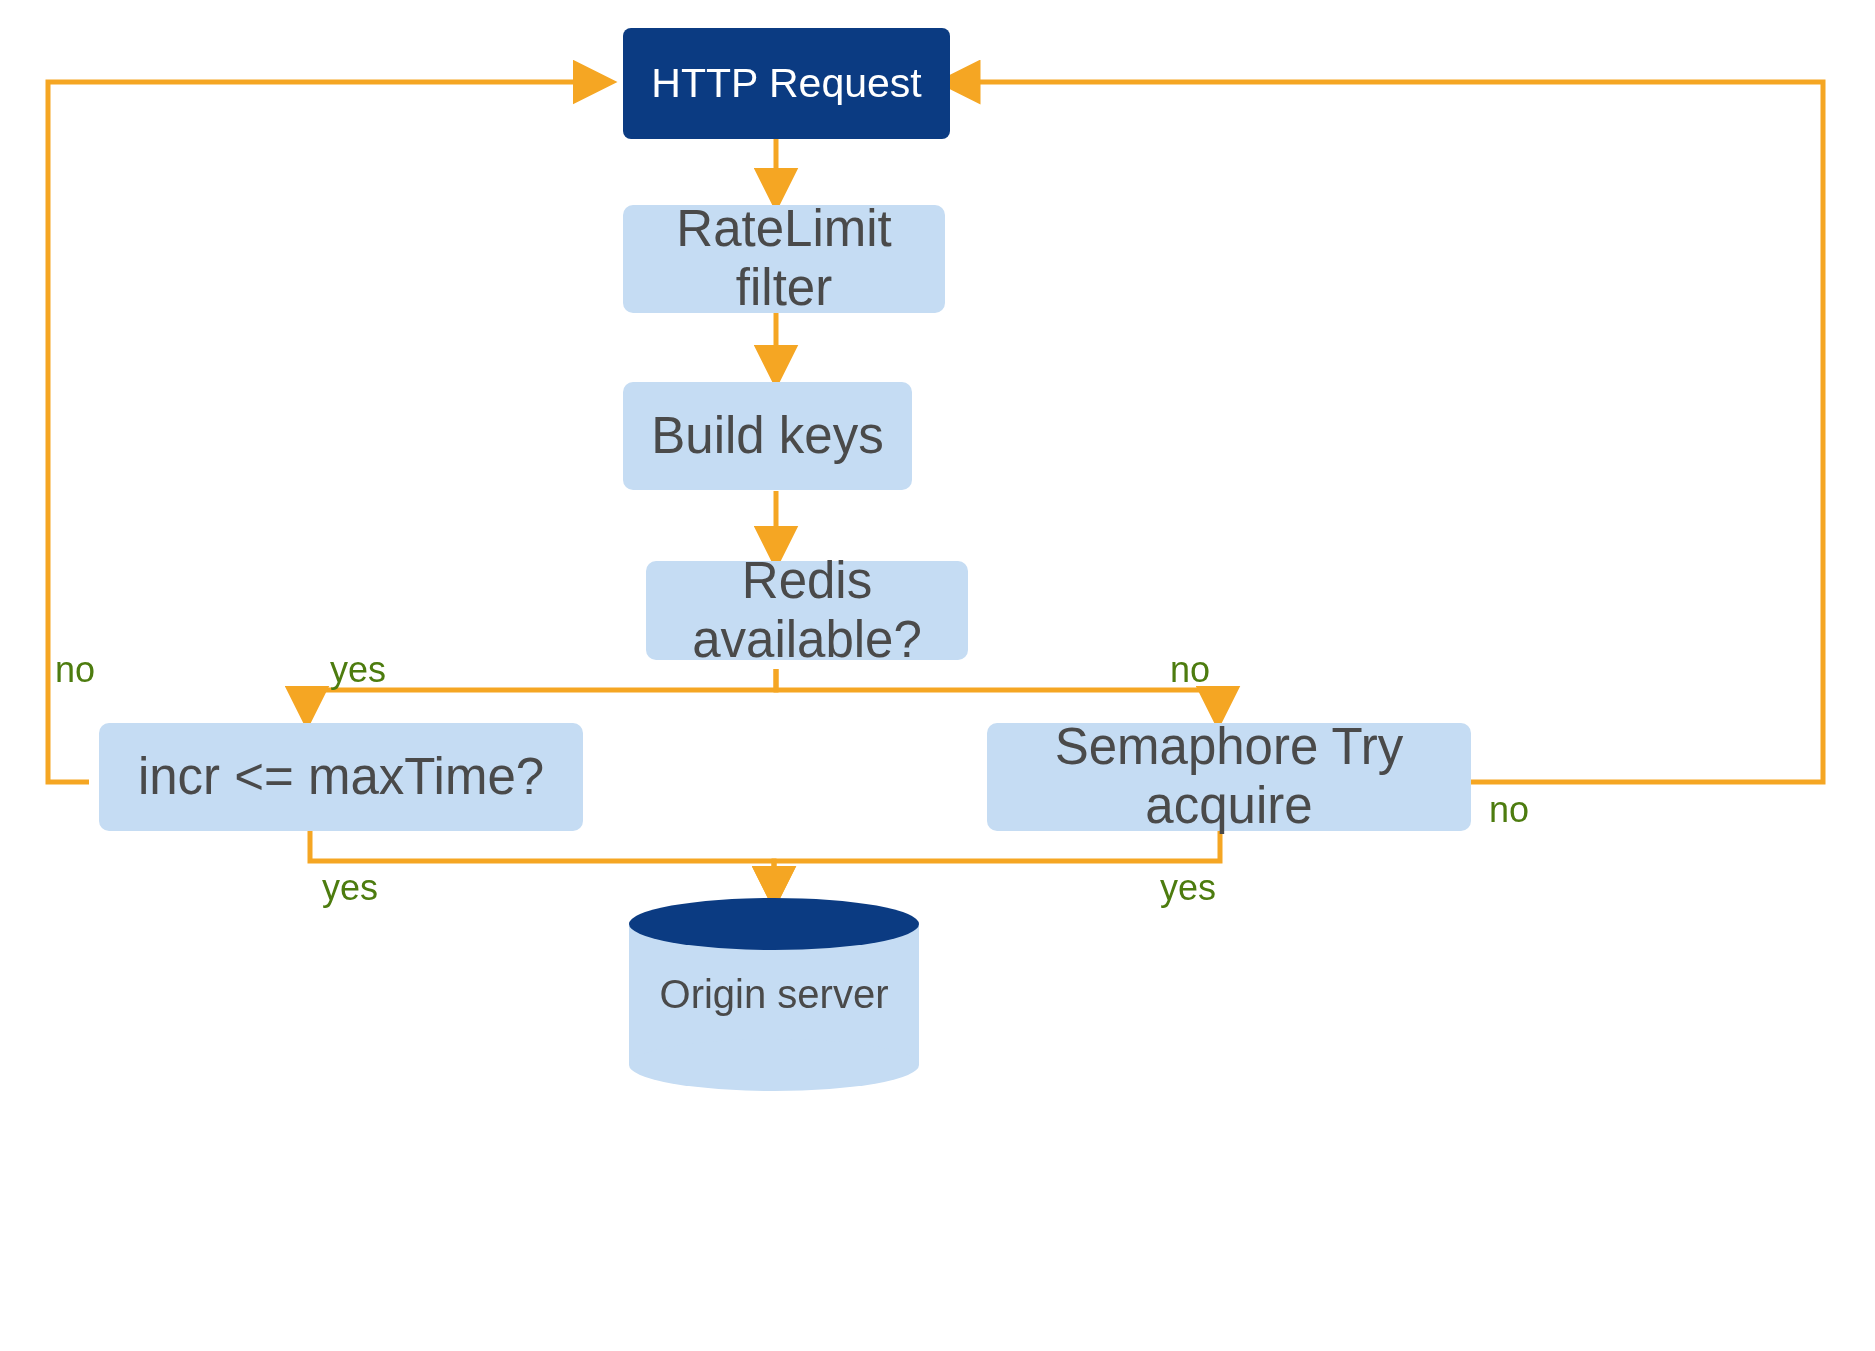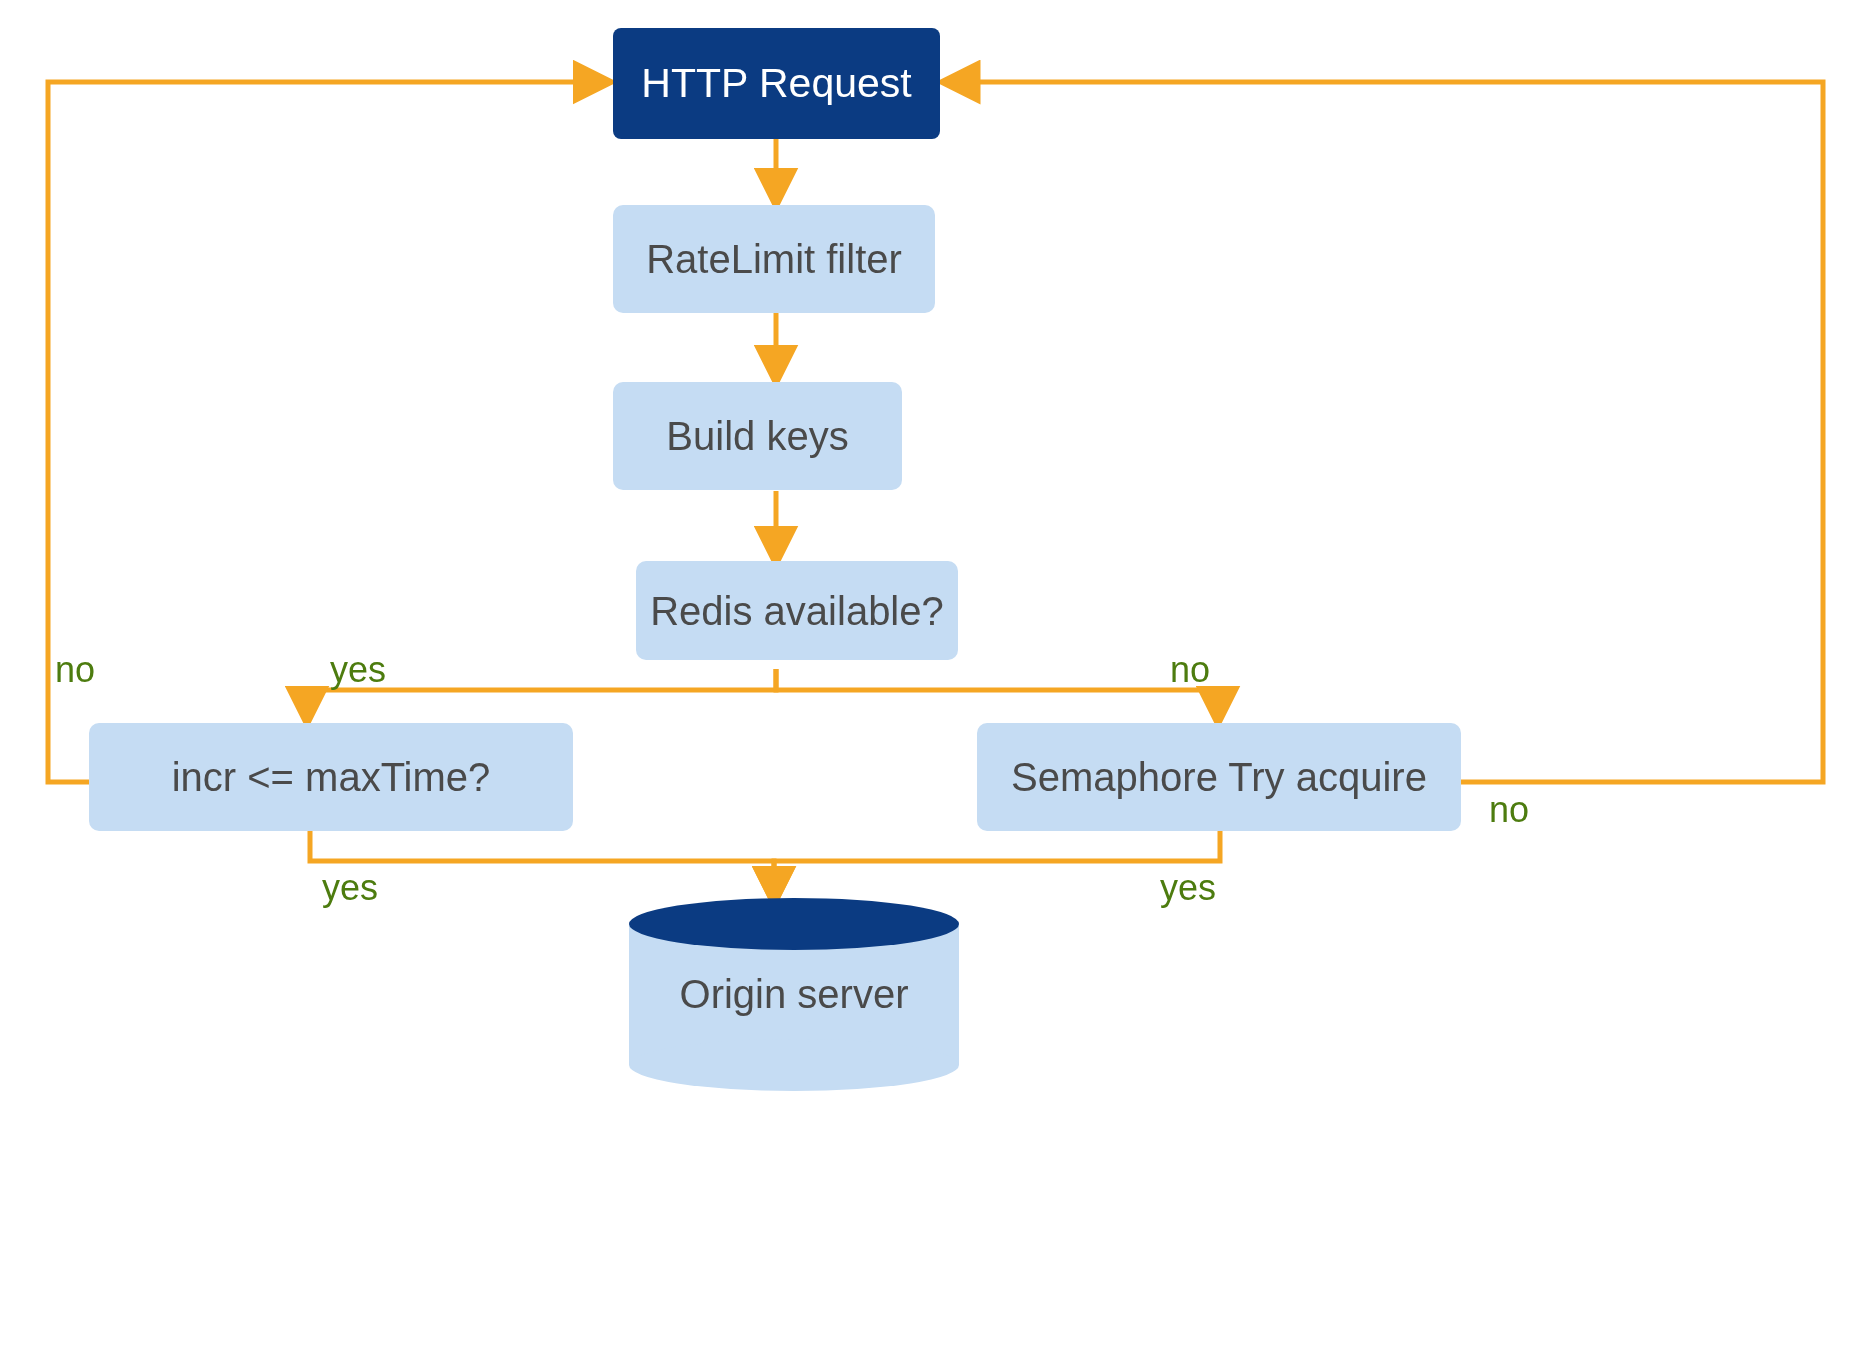--- a/index.html
+++ b/index.html
@@ -25,26 +25,27 @@
     height: 1351px;
   }
   .node {
     position: absolute;
     display: flex;
     align-items: center;
     justify-content: center;
     box-sizing: border-box;
     text-align: center;
     line-height: 1.15;
+    margin-left: 10px;
   }
   .node-proc {
     background: #c5dcf3;
     border-radius: 10px;
     color: #4a4a4a;
-    font-size: 40px;
+    font-size: 51px;
   }
   .node-start {
     background: #0b3b82;
     border-radius: 8px;
     color: #ffffff;
     font-size: 41px;
   }
   .edge-label {
     position: absolute;
     color: #4d7c0f;
@@ -143,21 +144,21 @@
   </div>
 
   <div class="node node-proc" style="left:89px; top:723px; width:484px; height:108px;">
     <span>incr &lt;= maxTime?</span>
   </div>
 
   <div class="node node-proc" style="left:977px; top:723px; width:484px; height:108px;">
     <span>Semaphore Try acquire</span>
   </div>
 
-  <div class="cylinder" style="left:629px; top:898px; width:330px; height:193px;">
+  <div class="cylinder" style="left:629px; top:898px; width:290px; height:193px;">
     <div class="cyl-body"></div>
     <div class="cyl-bottom"></div>
     <div class="cyl-top"></div>
     <div class="cyl-label">Origin server</div>
   </div>
 
   <div class="edge-label" style="left:55px; top:652px;">no</div>
 
   <div class="edge-label" style="left:330px; top:652px;">yes</div>
 

